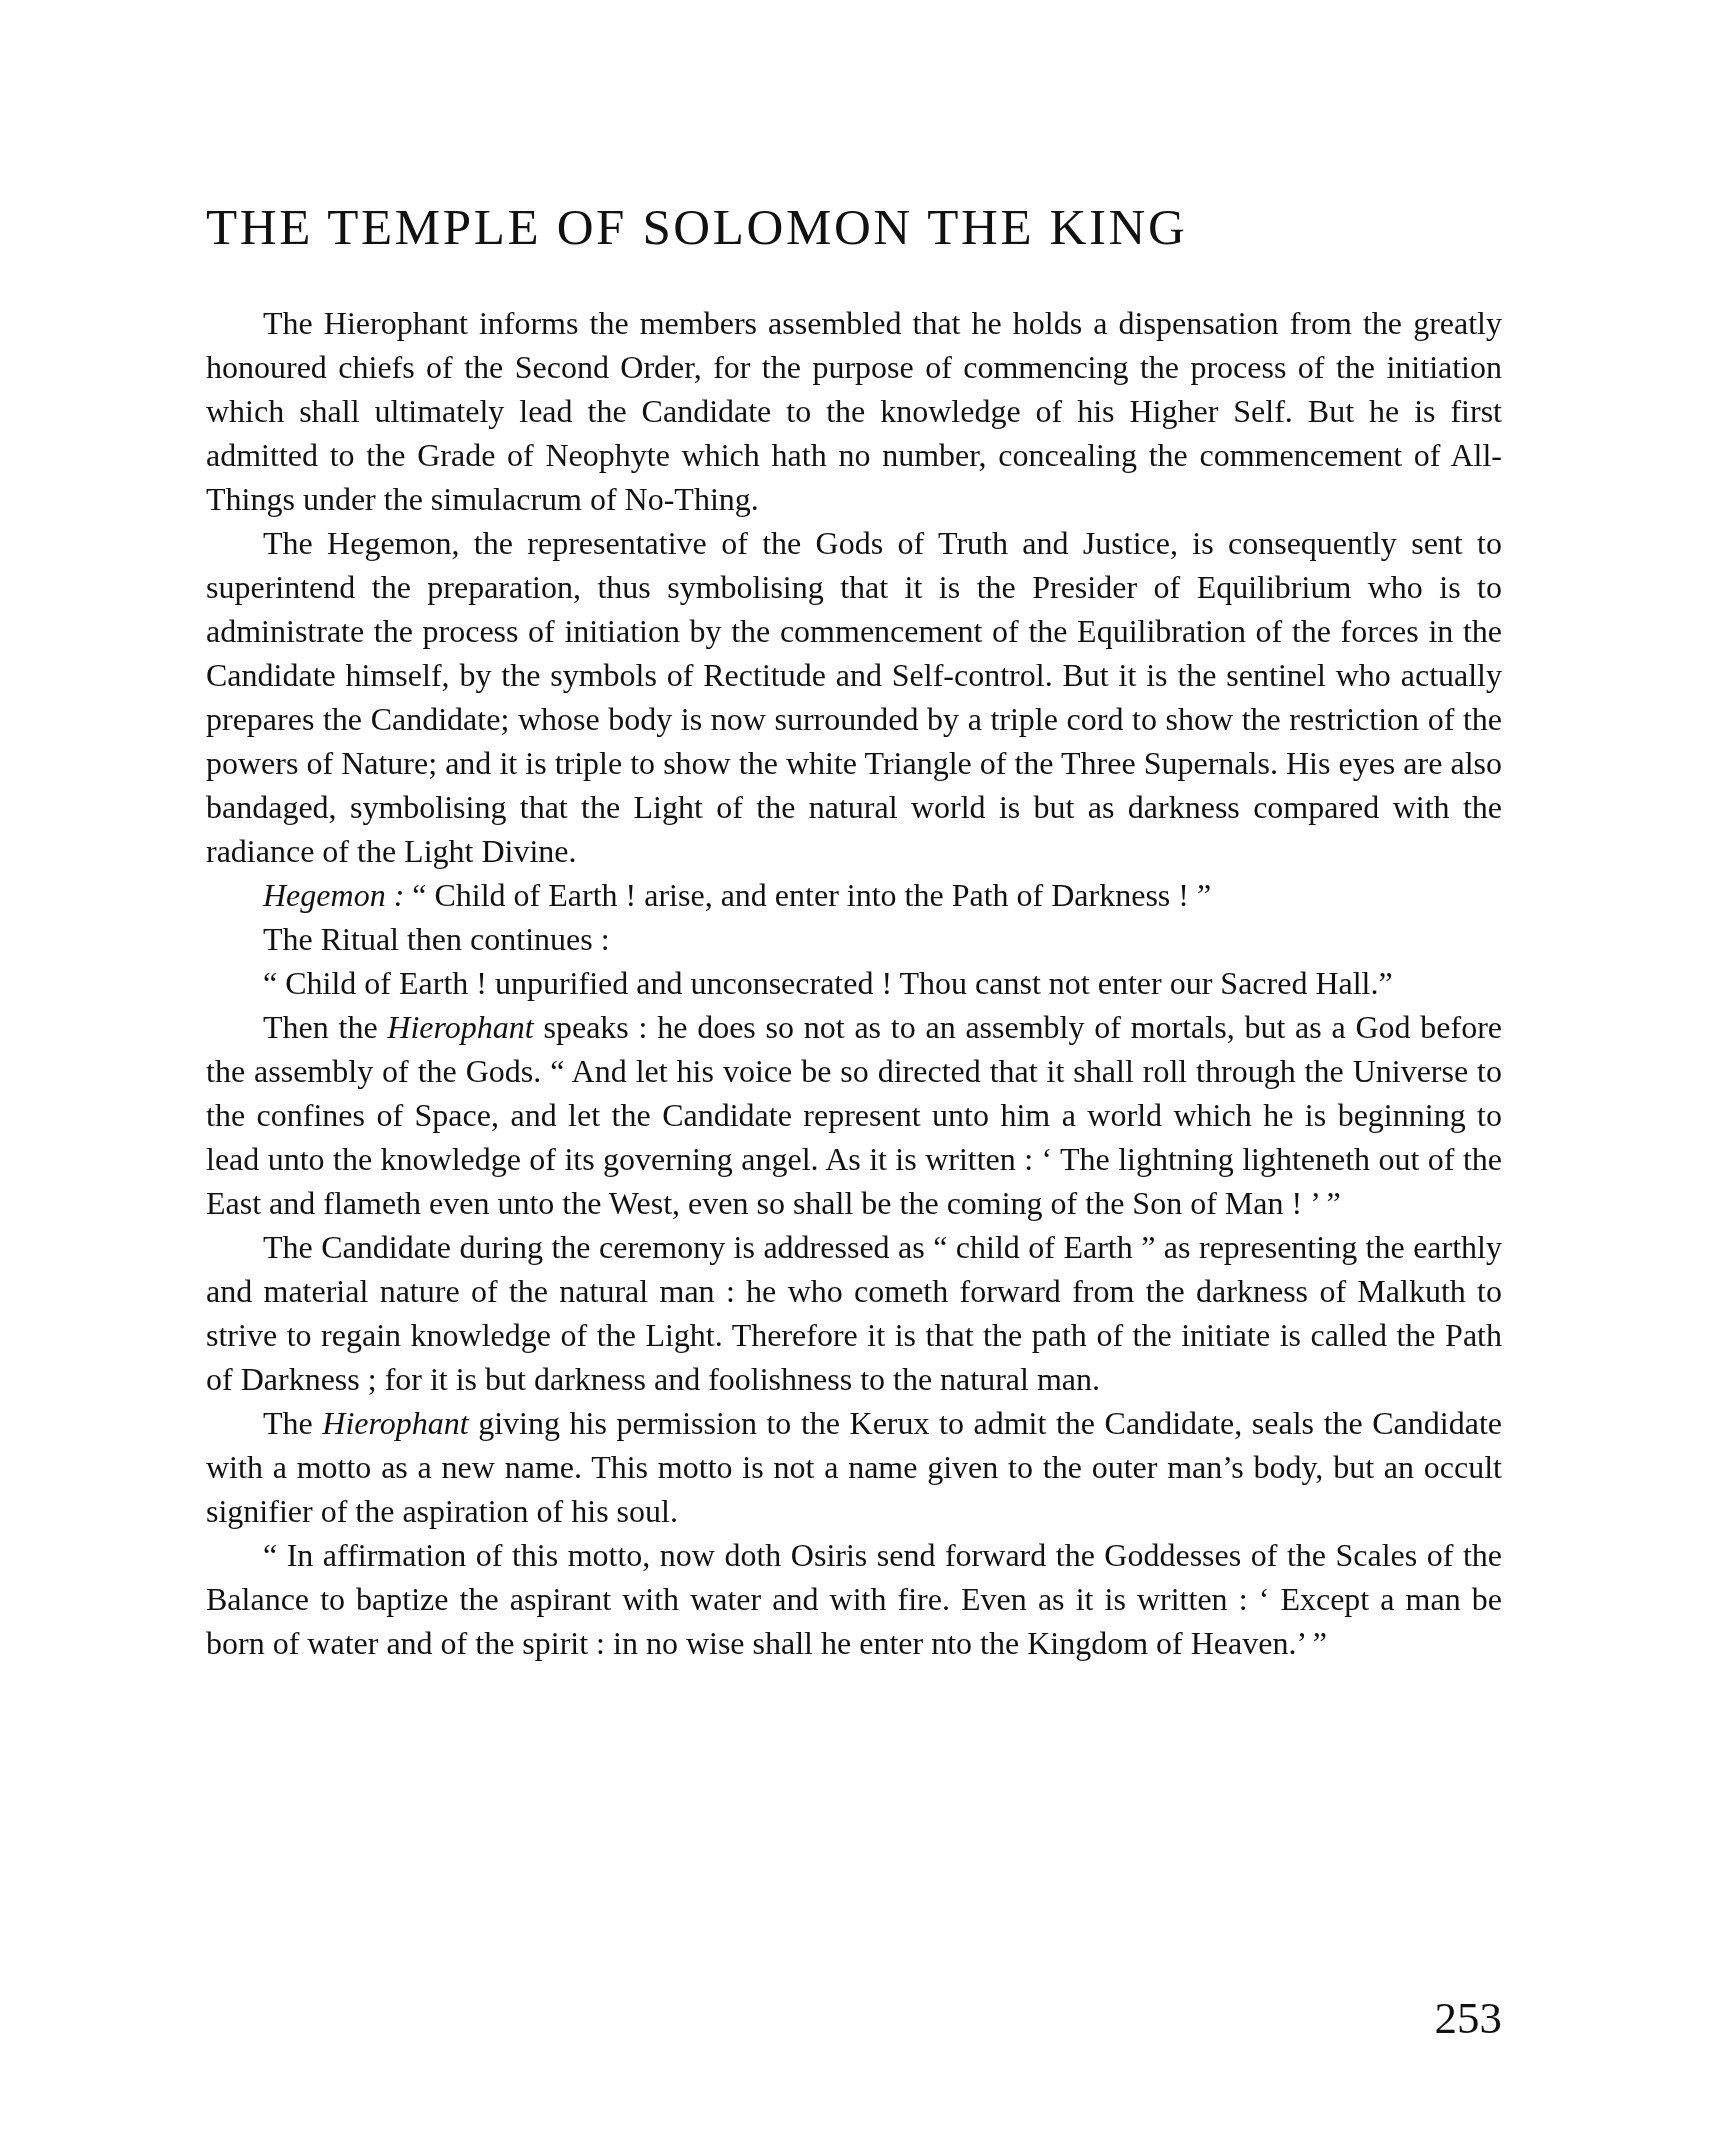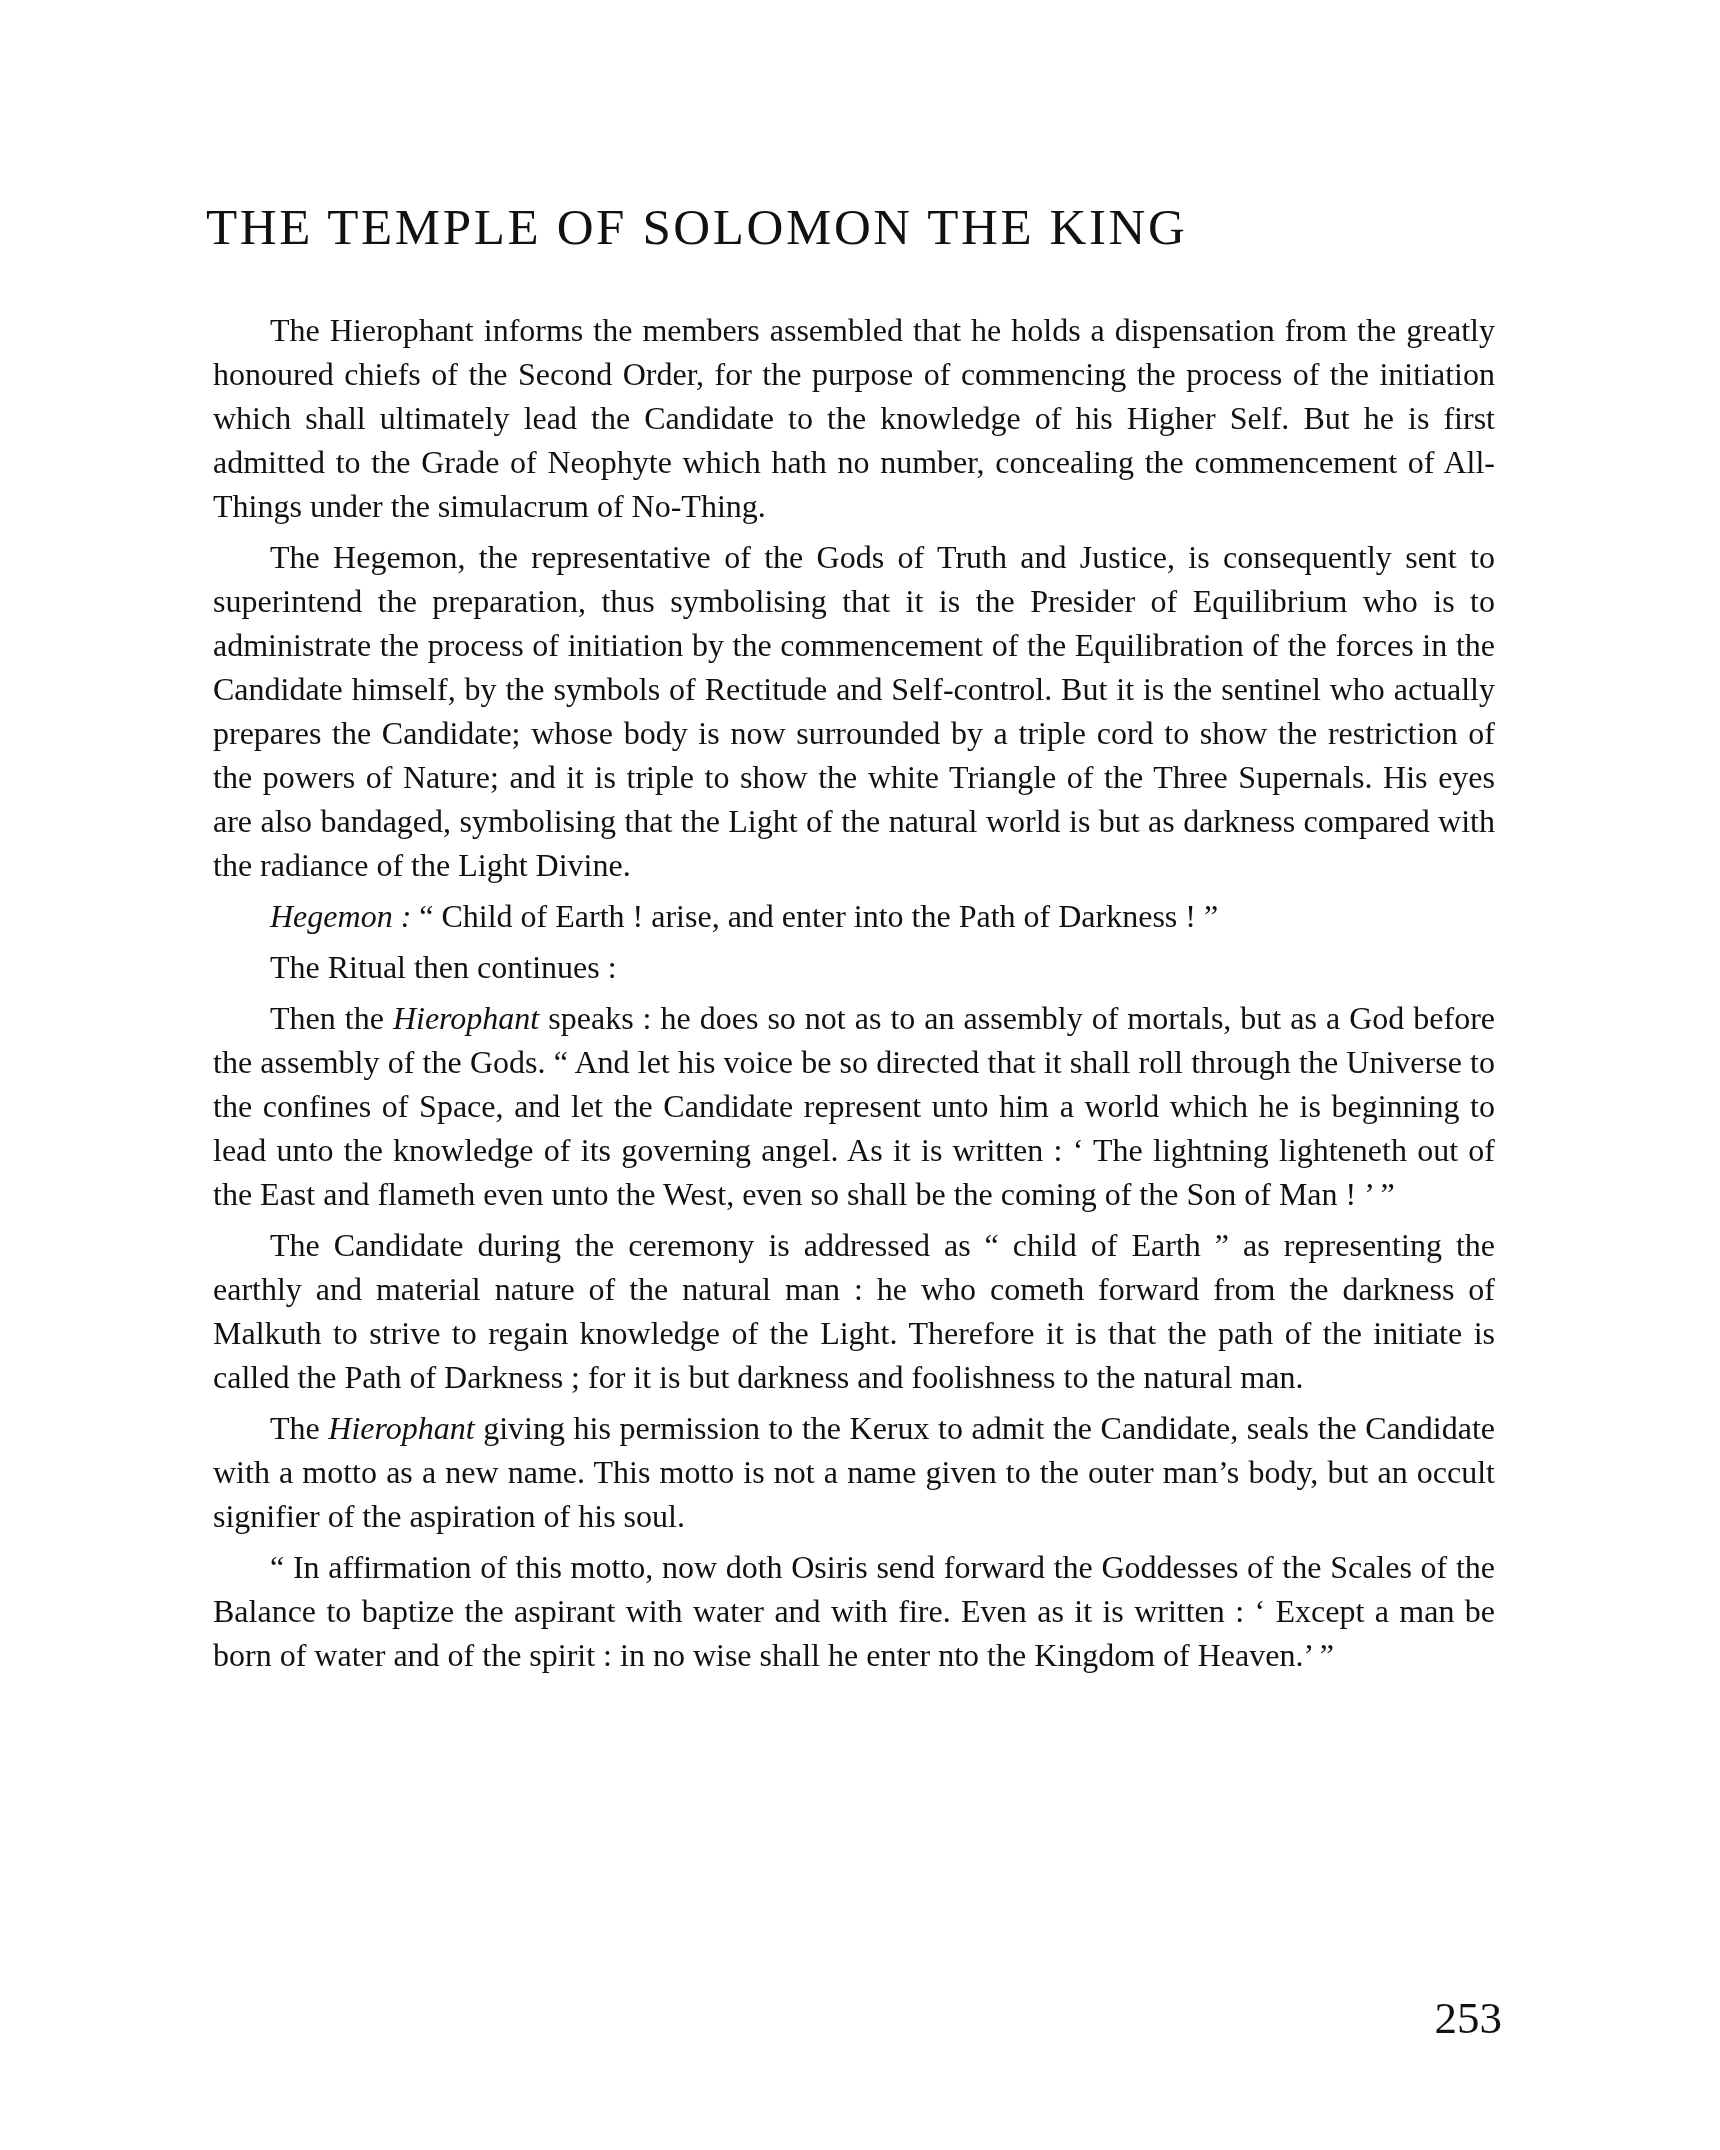--- a/index.html
+++ b/index.html
@@ -11,37 +11,38 @@
   }
   .title {
     position: absolute; top: 202px; left: 0; width: 1296px;
     font-size: 51px; letter-spacing: 2.6px;
     font-weight: normal; margin: 0; line-height: 1;
   }
   .body {
     position: absolute; top: 301px; left: 0; width: 1296px;
     font-size: 32px; line-height: 44px; text-align: justify;
   }
-  .para { margin: 7px; text-indent: 57px; }
+  .para { margin: 0; text-indent: 57px; }
   em { font-style: italic; }
   .pagenum {
     position: absolute; top: 1996px; right: 0;
     font-size: 45px; line-height: 1;
   }
 </style>
 </head>
 <body>
 
 <div class="page">
   <h1 class="title">THE TEMPLE OF SOLOMON THE KING</h1>
   <div class="body" id="page-body">
       <p class="para"><span>The Hierophant informs the members assembled that he holds a dispensation from the greatly honoured chiefs of the Second Order, for the purpose of commencing the process of the initiation which shall ultimately lead the Candidate to the knowledge of his Higher Self. But he is first admitted to the Grade of Neophyte which hath no number, concealing the commencement of All-Things under the simulacrum of No-Thing.</span></p>
       <p class="para"><span>The Hegemon, the representative of the Gods of Truth and Justice, is consequently sent to superintend the preparation, thus symbolising that it is the Presider of Equilibrium who is to administrate the process of initiation by the commencement of the Equilibration of the forces in the Candidate himself, by the symbols of Rectitude and Self-control. But it is the sentinel who actually prepares the Candidate; whose body is now surrounded by a triple cord to show the restriction of the powers of Nature; and it is triple to show the white Triangle of the Three Supernals. His eyes are also bandaged, symbolising that the Light of the natural world is but as darkness compared with the radiance of the Light Divine.</span></p>
       <p class="para"><em>Hegemon :</em><span> “ Child of Earth ! arise, and enter into the Path of Darkness ! ”</span></p>
       <p class="para"><span>The Ritual then continues :</span></p>
+      <p class="para"><span>“ Child of Earth ! unpurified and unconsecrated ! Thou canst not enter our Sacred Hall.”</span></p>
       <p class="para"><span>Then the </span><em>Hierophant</em><span> speaks : he does so not as to an assembly of mortals, but as a God before the assembly of the Gods. “ And let his voice be so directed that it shall roll through the Universe to the confines of Space, and let the Candidate represent unto him a world which he is beginning to lead unto the knowledge of its governing angel. As it is written : ‘ The lightning lighteneth out of the East and flameth even unto the West, even so shall be the coming of the Son of Man ! ’ ”</span></p>
       <p class="para"><span>The Candidate during the ceremony is addressed as “ child of Earth ” as representing the earthly and material nature of the natural man : he who cometh forward from the darkness of Malkuth to strive to regain knowledge of the Light. Therefore it is that the path of the initiate is called the Path of Darkness ; for it is but darkness and foolishness to the natural man.</span></p>
       <p class="para"><span>The </span><em>Hierophant</em><span> giving his permission to the Kerux to admit the Candidate, seals the Candidate with a motto as a new name. This motto is not a name given to the outer man’s body, but an occult signifier of the aspiration of his soul.</span></p>
       <p class="para"><span>“ In affirmation of this motto, now doth Osiris send forward the Goddesses of the Scales of the Balance to baptize the aspirant with water and with fire. Even as it is written : ‘ Except a man be born of water and of the spirit : in no wise shall he enter nto the Kingdom of Heaven.’ ”</span></p>
     </div>
   <div class="pagenum">253</div>
 </div>
 
 
 </body></html>

